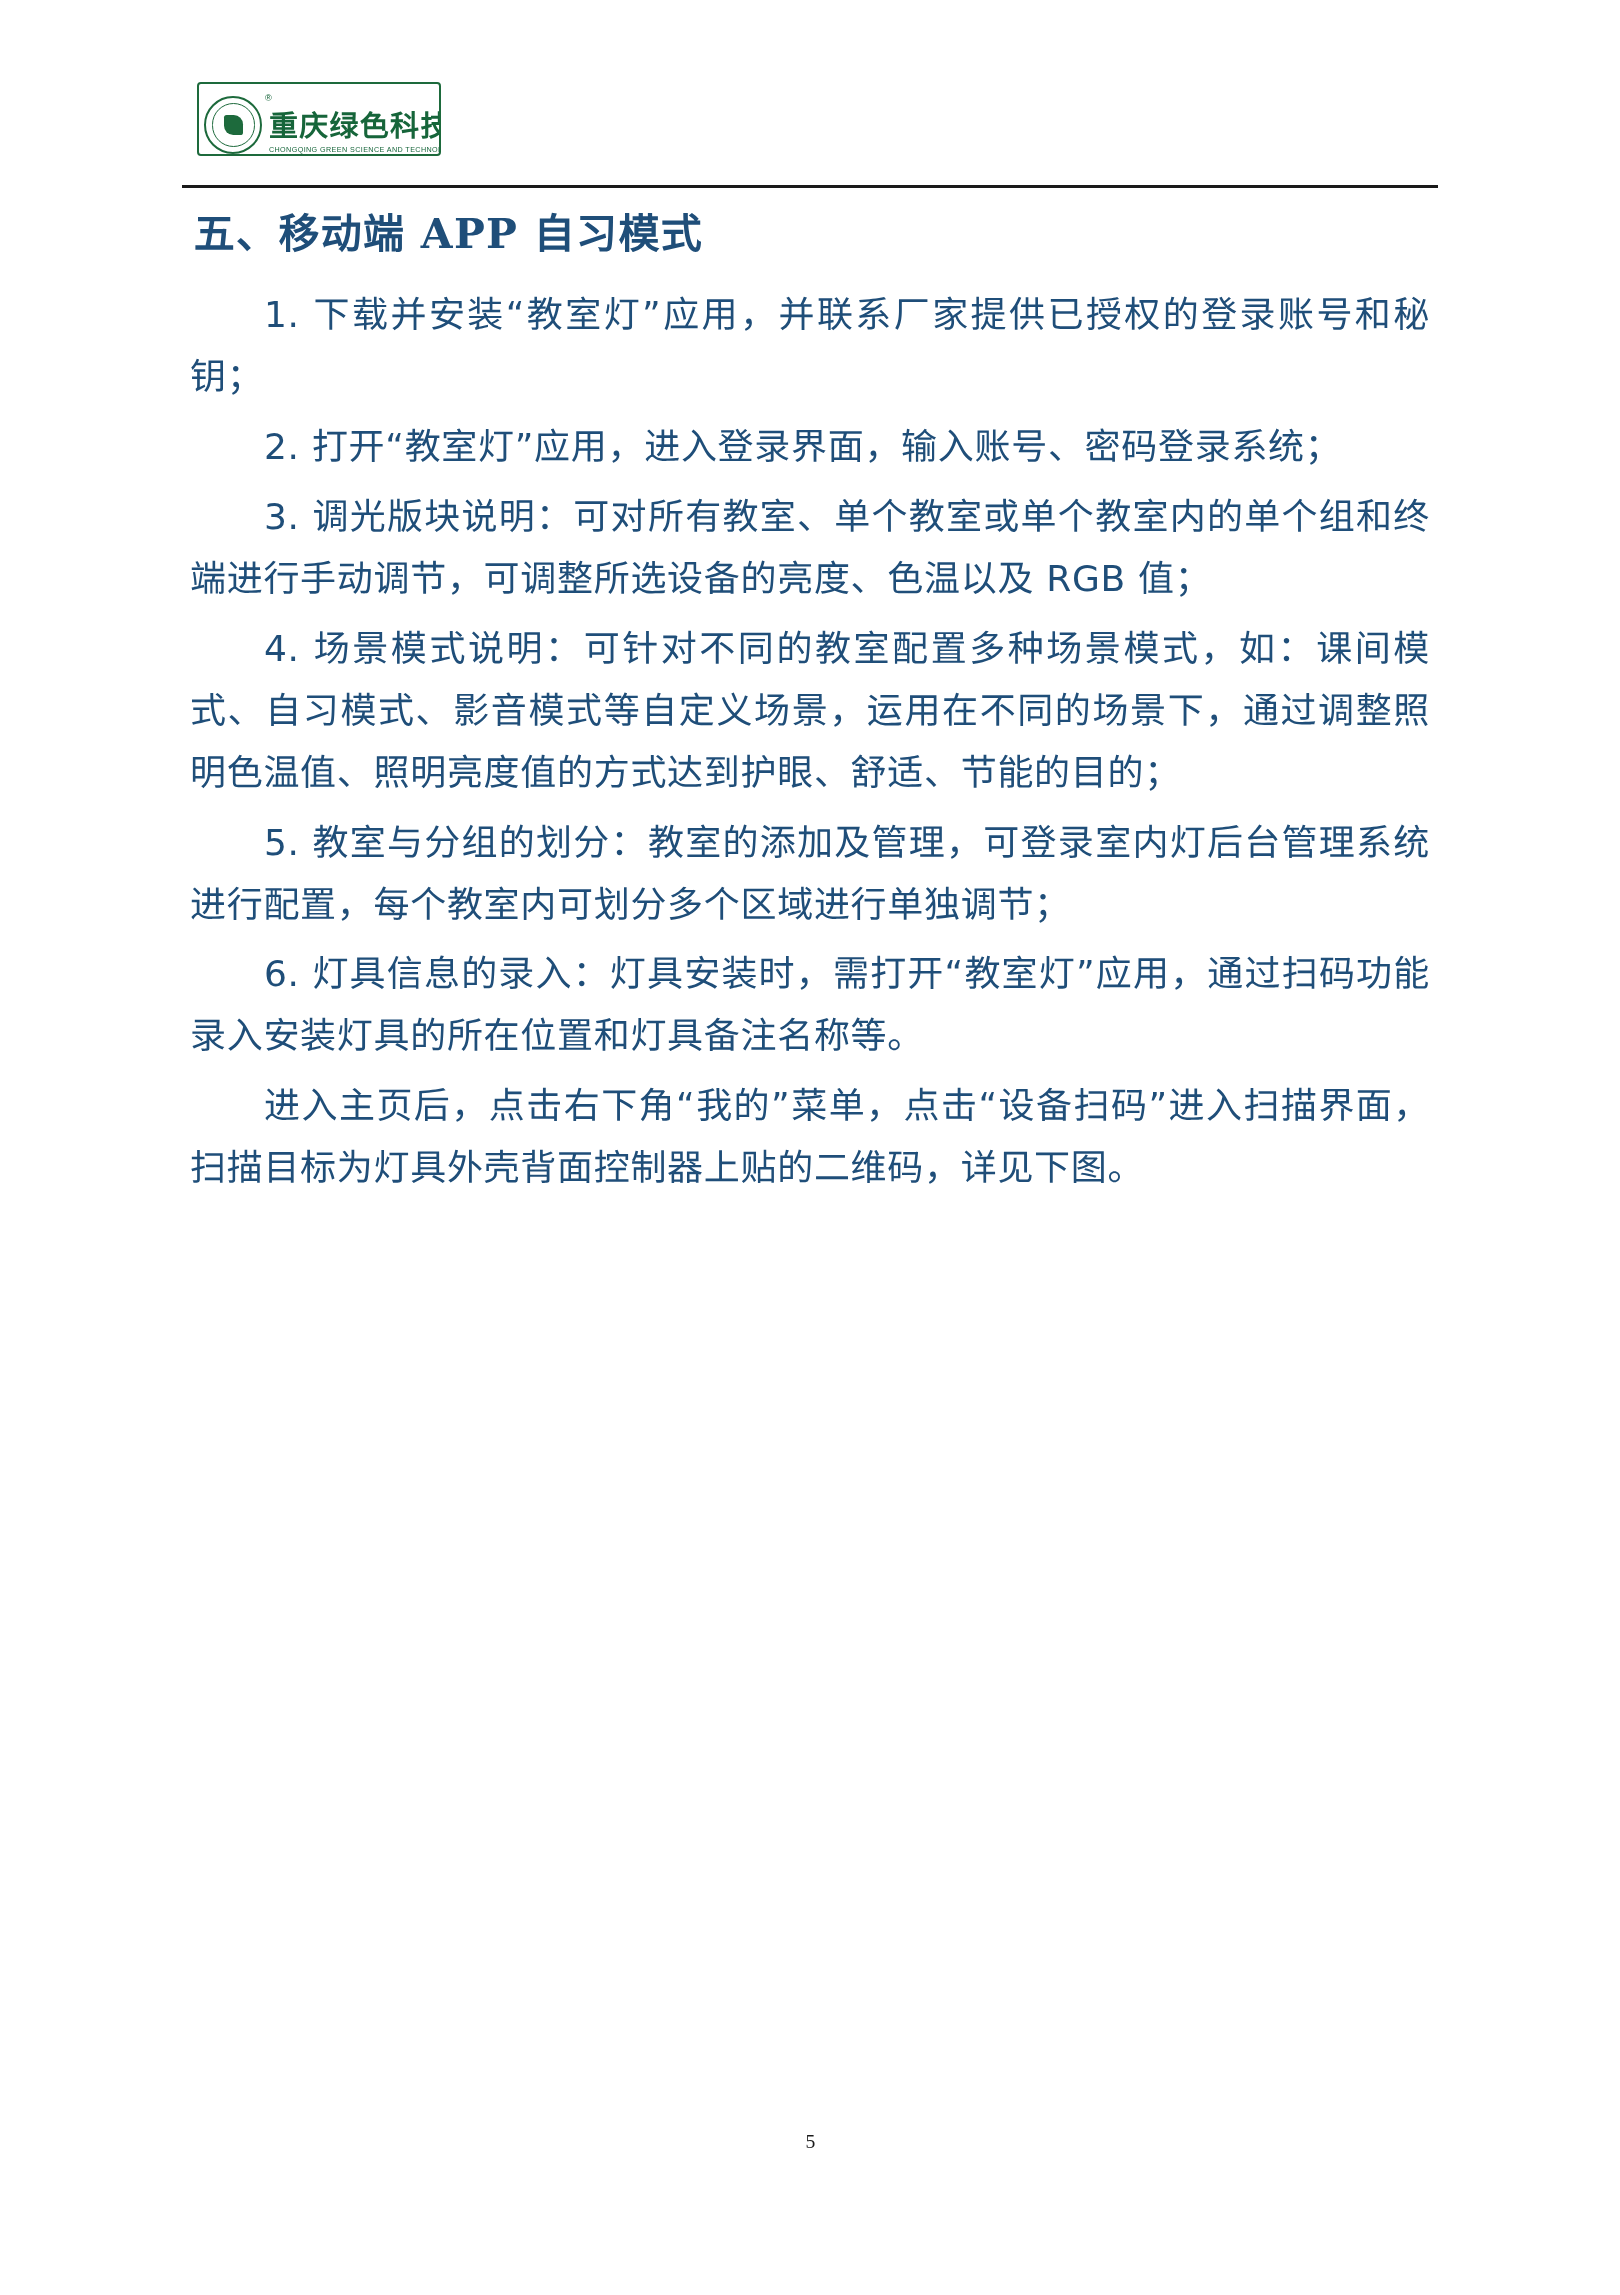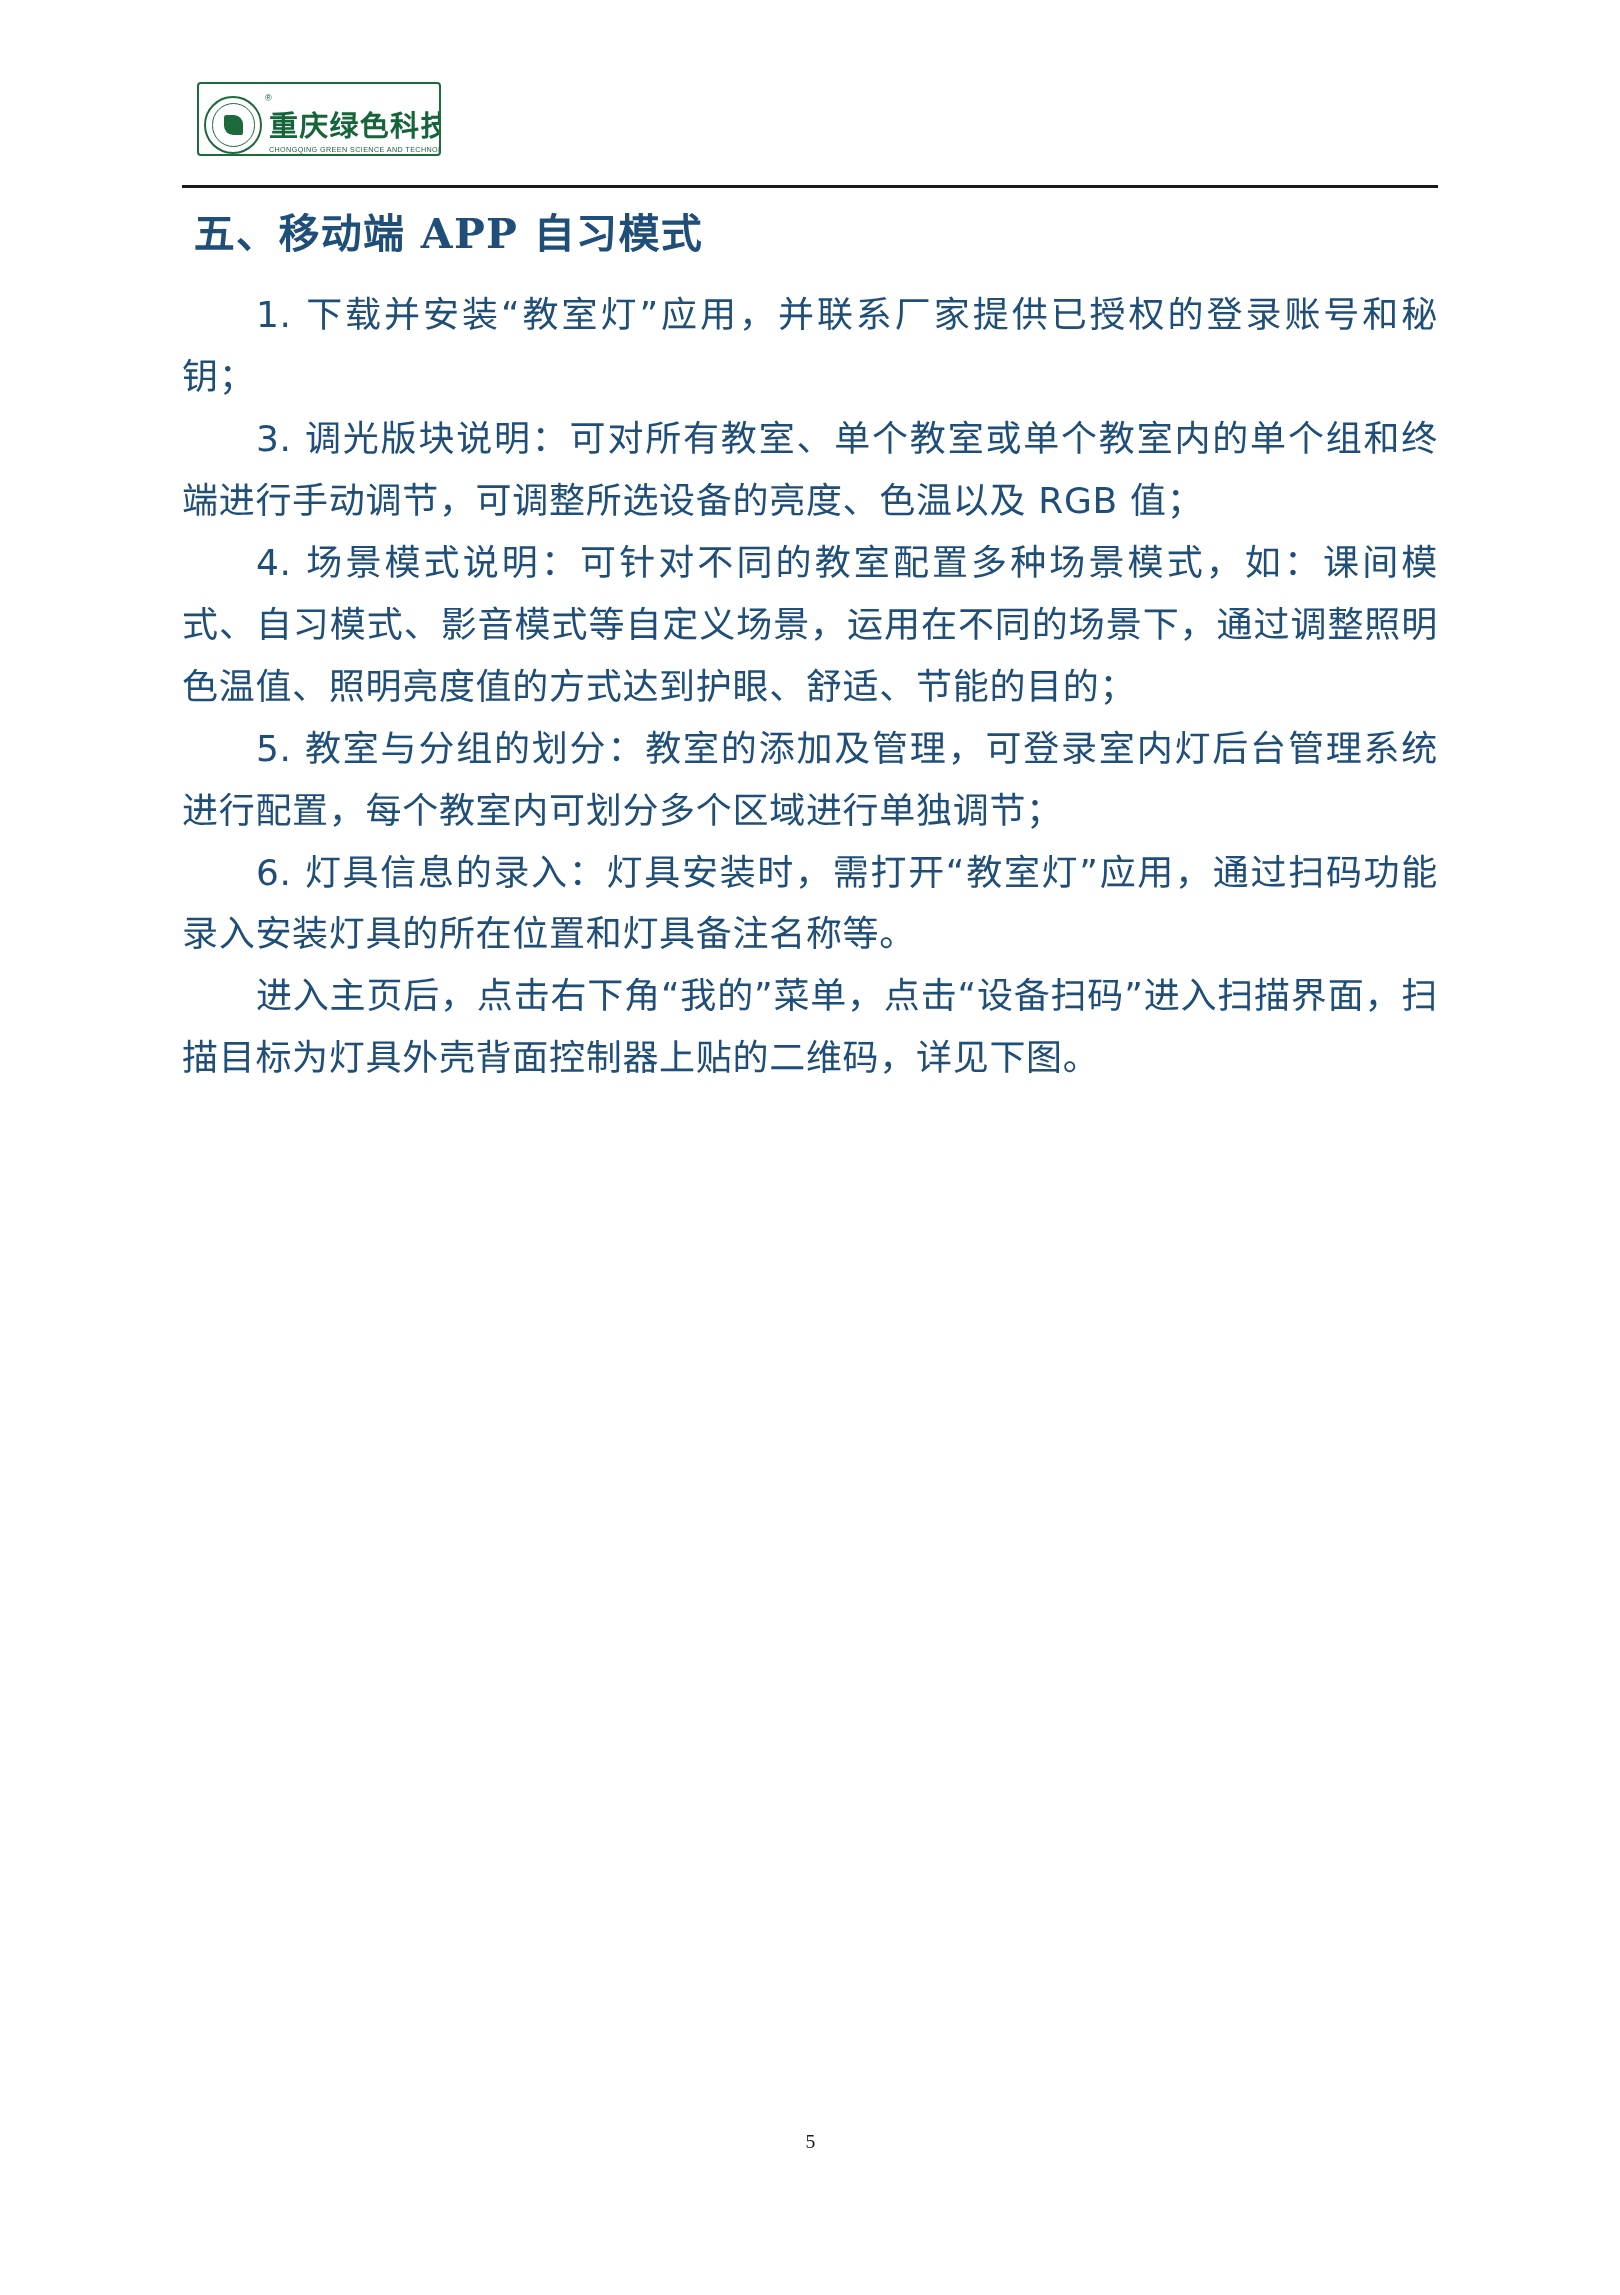--- a/index.html
+++ b/index.html
@@ -123,21 +123,21 @@
     margin: 0;
     padding: 0 0 0 11.8px;
     font-family: "DejaVu Serif", serif;
     font-weight: bold;
     font-size: 41px;
     line-height: 1.35;
     color: #1f4e79;
     letter-spacing: 1.3px;
   }
   p.para {
-    margin: 0;
+    margin: 8px;
     font-family: "DejaVu Sans", sans-serif;
     font-size: 36px;
     line-height: 1.72;
     color: #1f4e79;
     text-align: justify;
     text-justify: inter-character;
     letter-spacing: 0.7px;
     text-indent: 74px;
   }
   p.para.first-para {
@@ -168,20 +168,21 @@
       </div>
       <span class="logo-reg">®</span>
     </div>
     <div class="header-rule"></div>
   </div>
 
   <div class="content">
     <h1 class="section-title">五、移动端 APP 自习模式</h1>
 
     <p class="para first-para">1. 下载并安装“教室灯”应用，并联系厂家提供已授权的登录账号和秘钥；</p>
+    <p class="para">2. 打开“教室灯”应用，进入登录界面，输入账号、密码登录系统；</p>
     <p class="para">3. 调光版块说明：可对所有教室、单个教室或单个教室内的单个组和终端进行手动调节，可调整所选设备的亮度、色温以及 RGB 值；</p>
     <p class="para">4. 场景模式说明：可针对不同的教室配置多种场景模式，如：课间模式、自习模式、影音模式等自定义场景，运用在不同的场景下，通过调整照明色温值、照明亮度值的方式达到护眼、舒适、节能的目的；</p>
     <p class="para">5. 教室与分组的划分：教室的添加及管理，可登录室内灯后台管理系统进行配置，每个教室内可划分多个区域进行单独调节；</p>
     <p class="para">6. 灯具信息的录入：灯具安装时，需打开“教室灯”应用，通过扫码功能录入安装灯具的所在位置和灯具备注名称等。</p>
     <p class="para">进入主页后，点击右下角“我的”菜单，点击“设备扫码”进入扫描界面，扫描目标为灯具外壳背面控制器上贴的二维码，详见下图。</p>
   </div>
 
   <div class="page-number">5</div>
 
 </div>

